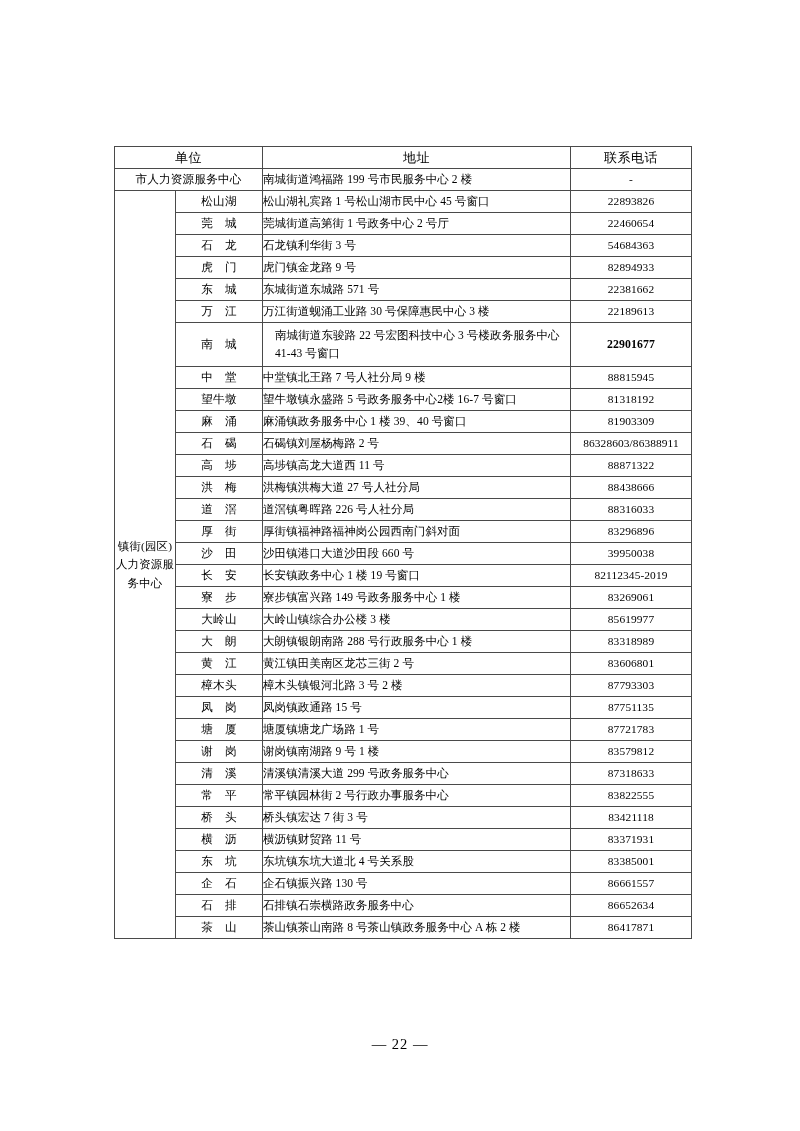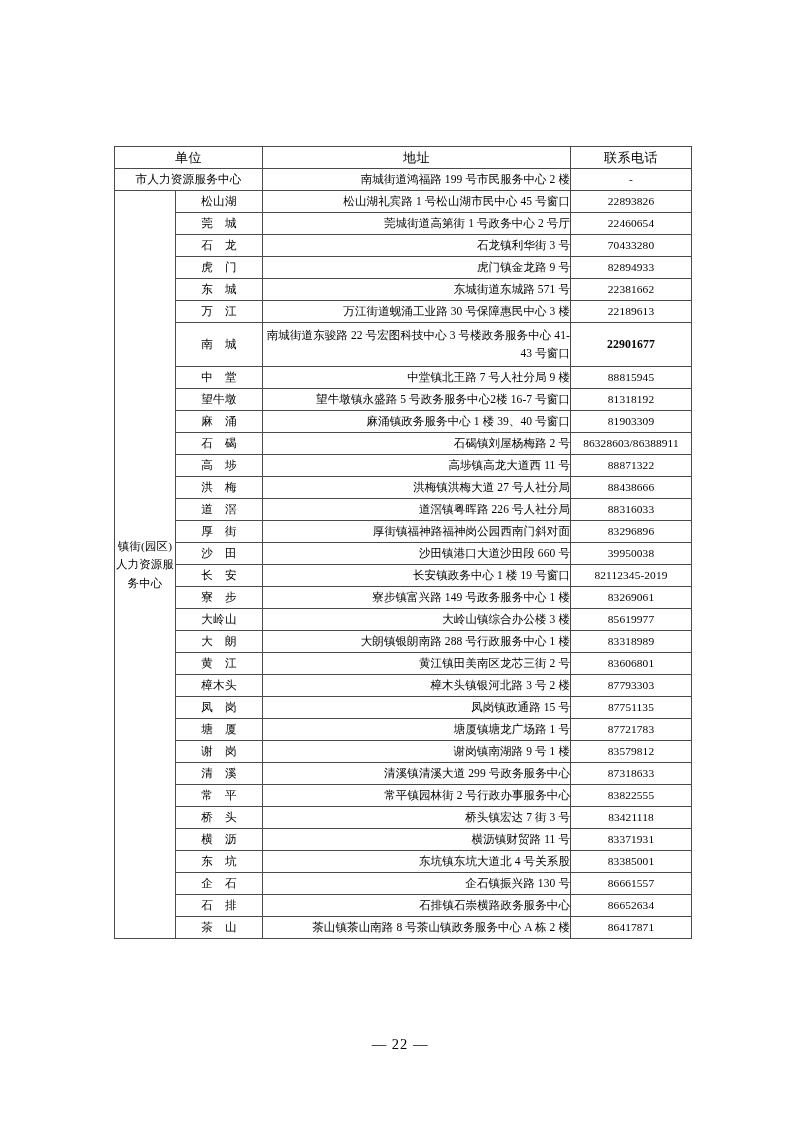--- a/index.html
+++ b/index.html
@@ -81,41 +81,41 @@
 
   .cell-unit {
     text-align: center;
     height: 21px;
     font-size: 11.6px;
     letter-spacing: 0.2px;
     padding: 0 4px;
   }
 
   .cell-addr {
-    text-align: right;
+    text-align: left;
     padding: 1px 5px 1px 6px;
     height: 21px;
     font-size: 11.5px;
     letter-spacing: 0.1px;
   }
 
   .cell-tel {
     text-align: center;
     height: 21px;
     font-size: 11.4px;
     letter-spacing: 0.1px;
   }
 
   .cell-tel.bold { font-weight: bold; font-size: 11.8px; }
 
   .row-tall .cell-addr,
   .row-tall .cell-unit,
   .row-tall .cell-tel { height: 43px; }
 
-  .row-tall .cell-addr { line-height: 1.55; }
+  .row-tall .cell-addr { line-height: 1.55; padding-left: 12px; }
 
   .group-label {
     text-align: center;
     font-size: 11.4px;
     line-height: 1.62;
     padding: 0 6px;
     letter-spacing: 0.2px;
   }
 
   .page-number {
@@ -163,21 +163,21 @@
             <td class="cell-tel">22893826</td>
           </tr>
           <tr>
             <td class="cell-unit">莞　城</td>
             <td class="cell-addr">莞城街道高第街 1 号政务中心 2 号厅</td>
             <td class="cell-tel">22460654</td>
           </tr>
           <tr>
             <td class="cell-unit">石　龙</td>
             <td class="cell-addr">石龙镇利华街 3 号</td>
-            <td class="cell-tel">70433280</td>
+            <td class="cell-tel">54684363</td>
           </tr>
           <tr>
             <td class="cell-unit">虎　门</td>
             <td class="cell-addr">虎门镇金龙路 9 号</td>
             <td class="cell-tel">82894933</td>
           </tr>
           <tr>
             <td class="cell-unit">东　城</td>
             <td class="cell-addr">东城街道东城路 571 号</td>
             <td class="cell-tel">22381662</td>

